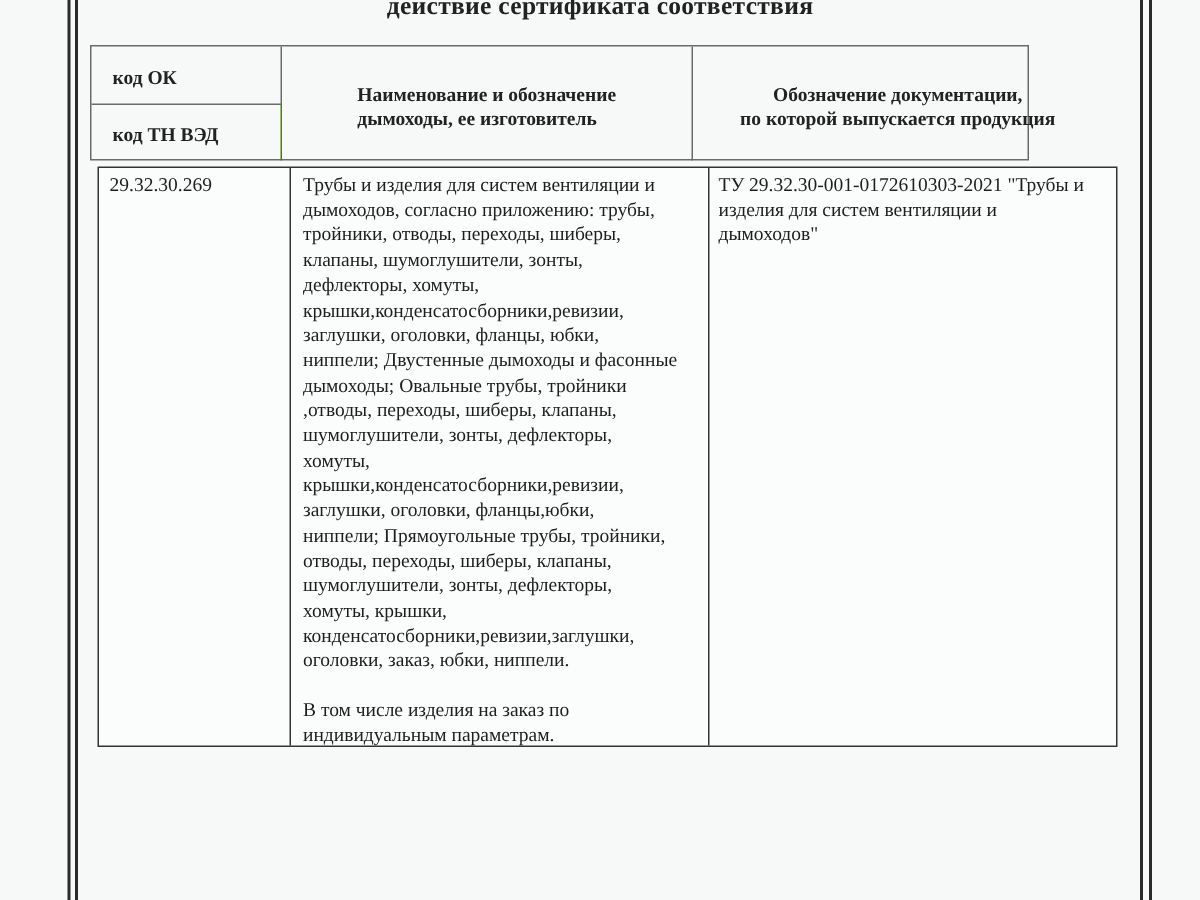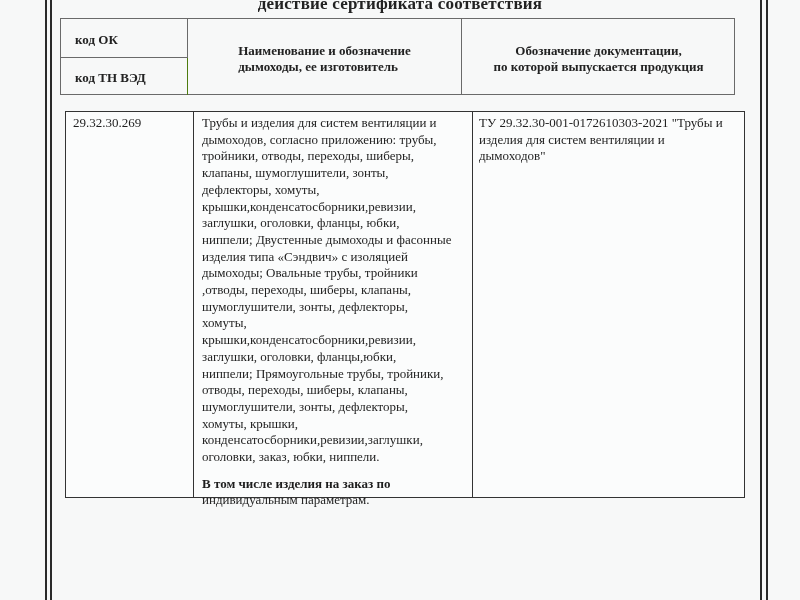--- a/index.html
+++ b/index.html
@@ -30,22 +30,22 @@
       text-align: center;
       font-family: "Liberation Serif", serif;
       font-weight: bold;
       font-size: 17px;
       letter-spacing: 0.2px;
       color: #222;
     }
     .header-table {
       position: absolute;
       left: 60px;
-      top: 18px;
-      width: 675px;
+      top: 30px;
+      width: 626px;
       height: 77px;
       border: 1px solid #6a6a6a;
       box-sizing: border-box;
     }
     .hdr-cell {
       position: absolute;
       box-sizing: border-box;
       font-family: "Liberation Serif", serif;
       font-weight: bold;
       font-size: 13px;
@@ -103,21 +103,21 @@
       border-right: 1.5px solid #333;
       padding: 3px 0 0 7px;
     }
     .cell-product {
       left: 128px;
       width: 279px;
       border-right: 1.5px solid #333;
       padding: 3px 4px 0 8px;
     }
     .cell-product p { margin: 0; }
-    .cell-product p.gap { margin-top: 10px; font-weight: bold; }
+    .cell-product p.gap { margin-top: 16px; }
     .cell-docs {
       left: 407px;
       width: 270px;
       padding: 3px 6px 0 6px;
     }
   </style>
 </head>
 <body>
 
 <div class="frame-line" style="left:45px;"></div>
@@ -150,21 +150,20 @@
   </div>
   <div class="body-cell cell-product">
     <p>Трубы и изделия для систем вентиляции и</p>
     <p>дымоходов, согласно приложению: трубы,</p>
     <p>тройники, отводы, переходы, шиберы,</p>
     <p>клапаны, шумоглушители, зонты,</p>
     <p>дефлекторы, хомуты,</p>
     <p>крышки,конденсатосборники,ревизии,</p>
     <p>заглушки, оголовки, фланцы, юбки,</p>
     <p>ниппели; Двустенные дымоходы и фасонные</p>
-    <p>изделия типа «Сэндвич» с изоляцией</p>
     <p>дымоходы; Овальные трубы, тройники</p>
     <p>,отводы, переходы, шиберы, клапаны,</p>
     <p>шумоглушители, зонты, дефлекторы,</p>
     <p>хомуты,</p>
     <p>крышки,конденсатосборники,ревизии,</p>
     <p>заглушки, оголовки, фланцы,юбки,</p>
     <p>ниппели; Прямоугольные трубы, тройники,</p>
     <p>отводы, переходы, шиберы, клапаны,</p>
     <p>шумоглушители, зонты, дефлекторы,</p>
     <p>хомуты, крышки,</p>

